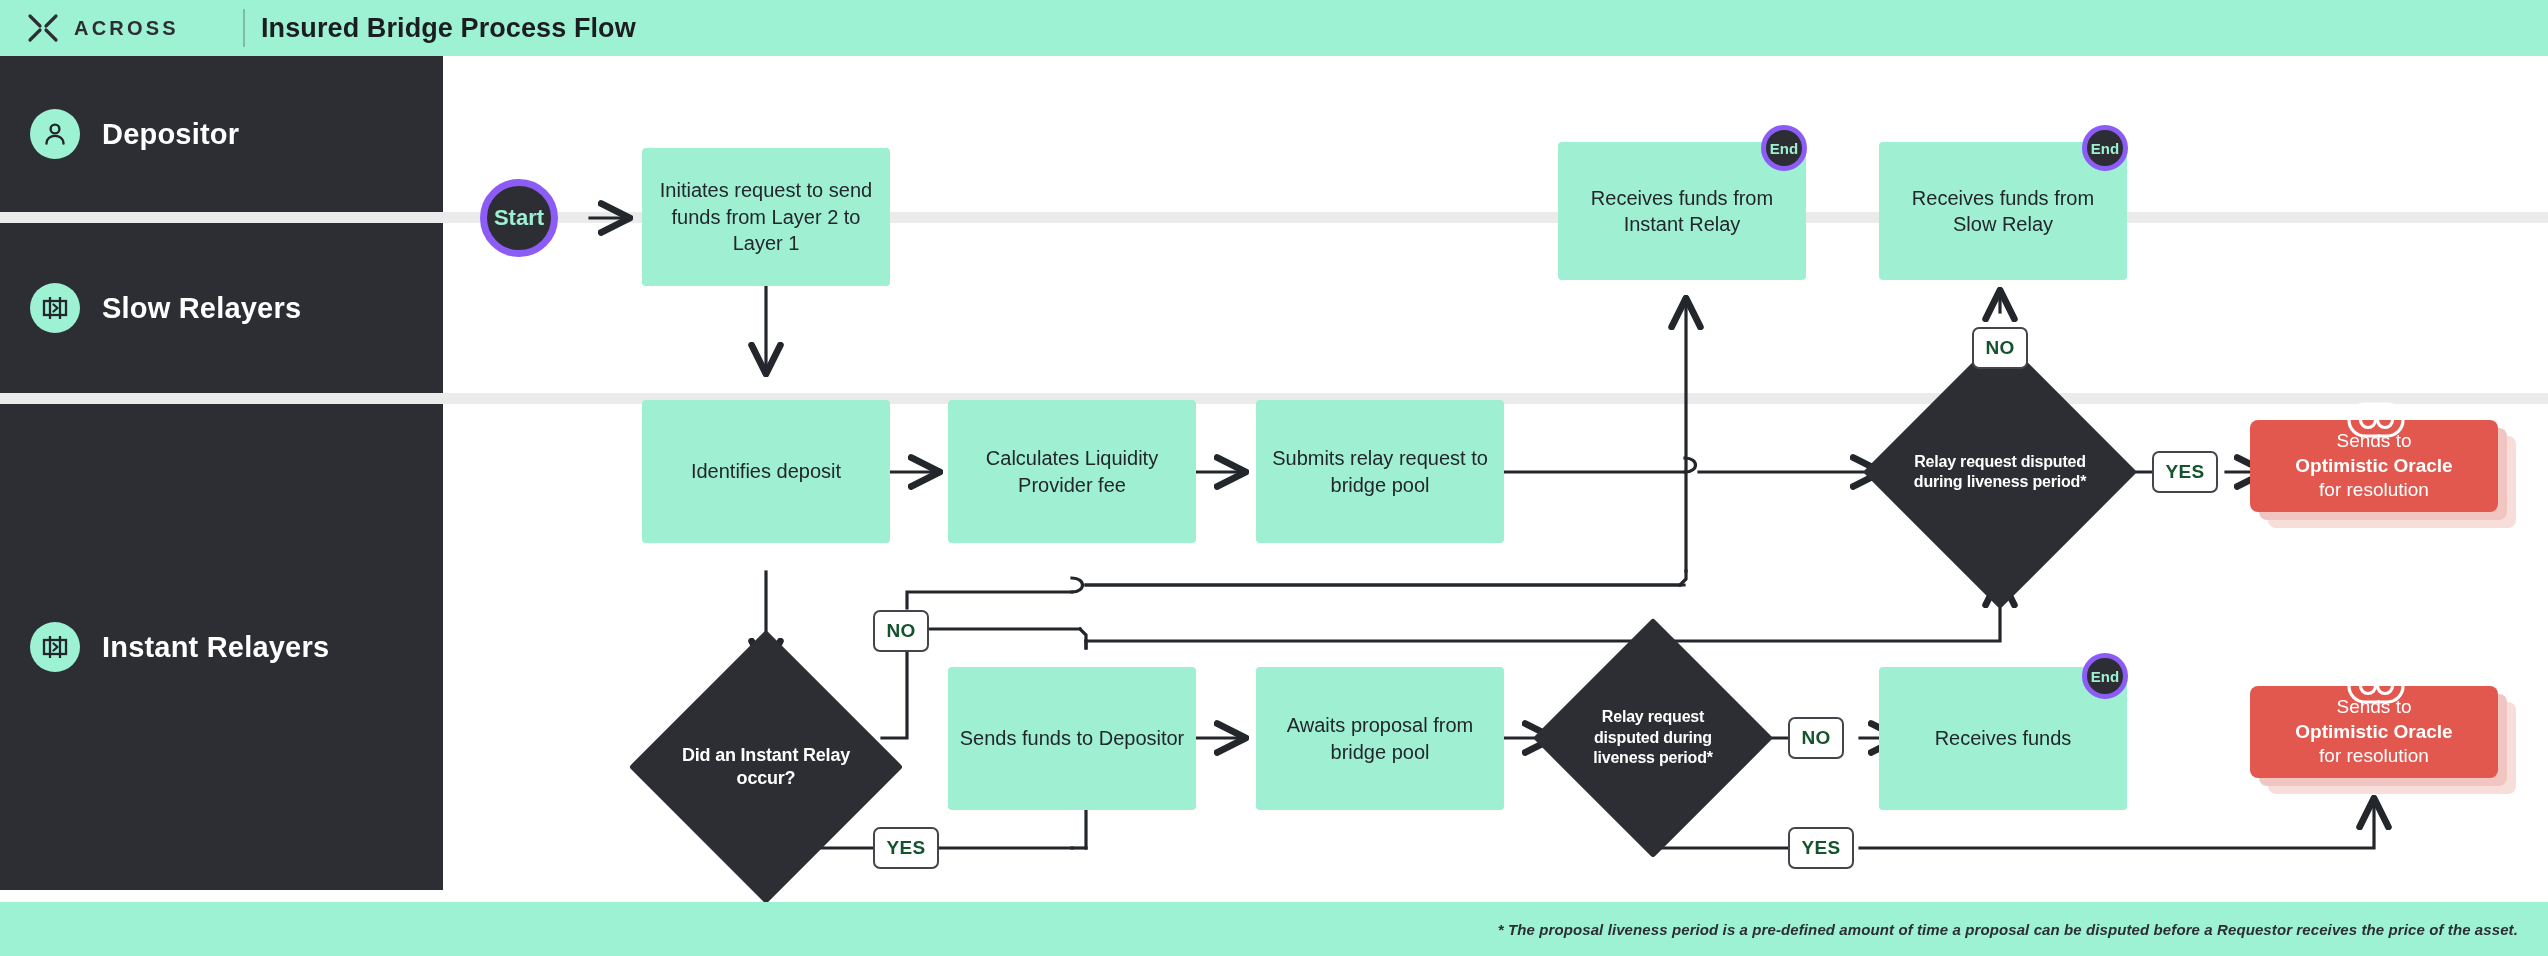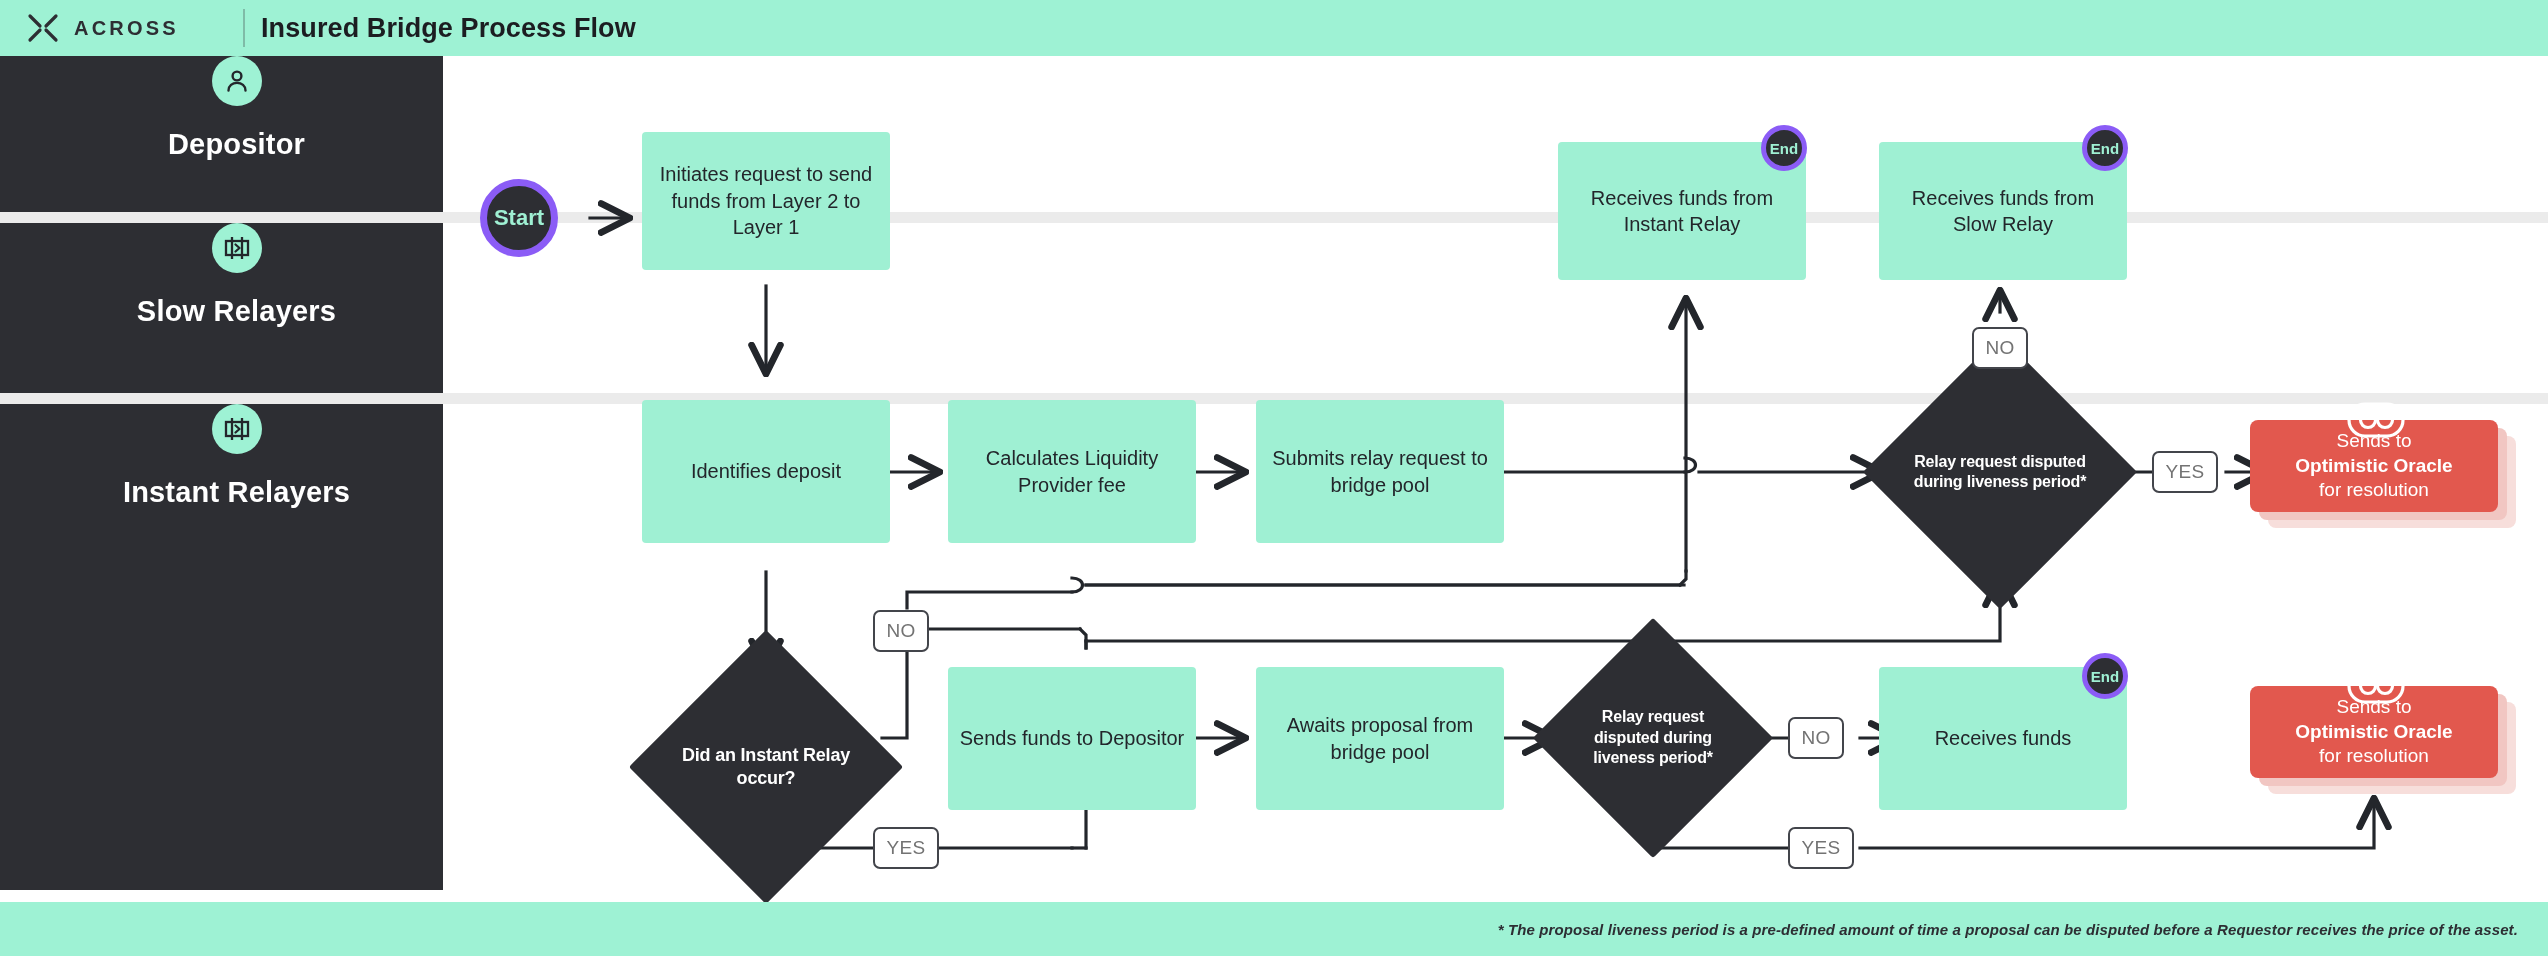--- a/index.html
+++ b/index.html
@@ -51,21 +51,20 @@
   }
   .lane-sep {
     position: absolute; left: 0; width: 2548px; height: 11px;
     background: #ebebeb;
   }
   .lane-header {
     position: absolute; left: 0; width: 443px;
     background: #2d2e33;
     display: flex; align-items: center; gap: 22px;
     padding-left: 30px;
-    flex-direction: column;
   }
   .lane-icon {
     width: 50px; height: 50px; border-radius: 50%;
     background: #9ef2d4;
     display: flex; align-items: center; justify-content: center;
     flex: 0 0 auto;
   }
   .lane-label {
     color: #ffffff; font-size: 29px; font-weight: 700; letter-spacing: .2px;
   }
@@ -112,21 +111,21 @@
   }
   .terminator.start { width: 78px; height: 78px; font-size: 22px; }
   .terminator.endbadge { width: 46px; height: 46px; font-size: 15px; border-width: 5px; }
 
   .yn {
     position: absolute;
     background: #ffffff;
     border: 2px solid #43454b;
     border-radius: 7px;
     display: flex; align-items: center; justify-content: center;
-    color: #737373; font-size: 19px; font-weight: 400;
+    color: #14532d; font-size: 19px; font-weight: 700;
     letter-spacing: .3px;
   }
 
   
   .oracle { position: absolute; }
   .oracle .stack {
     position: absolute; border-radius: 8px;
     background: #f3cfcb;
   }
   .oracle .s2 { left: 18px; top: 16px; width: 248px; height: 92px; background:#f7dedb; }
@@ -278,21 +277,21 @@
       <line x1="2120" y1="472" x2="2158" y2="472"></line>
       <line x1="2226" y1="472" x2="2264" y2="472" marker-end="url(#ah)"></line>
 
     </g>
   </svg>
 
   <div class="terminator start" style="left:480px; top:179px;">
     <span>Start</span>
   </div>
 
-  <div class="node proc" style="left:642px; top:132px; width:248px; height:138px;">
+  <div class="node proc" style="left:642px; top:148px; width:248px; height:138px;">
     <span>Initiates request to send funds from Layer 2 to Layer 1</span>
   </div>
 
   <div class="node proc" style="left:1558px; top:142px; width:248px; height:138px;">
     <span>Receives funds from Instant Relay</span>
   </div>
   <div class="terminator endbadge" style="left:1761px; top:125px;">
     <span>End</span>
   </div>
 

